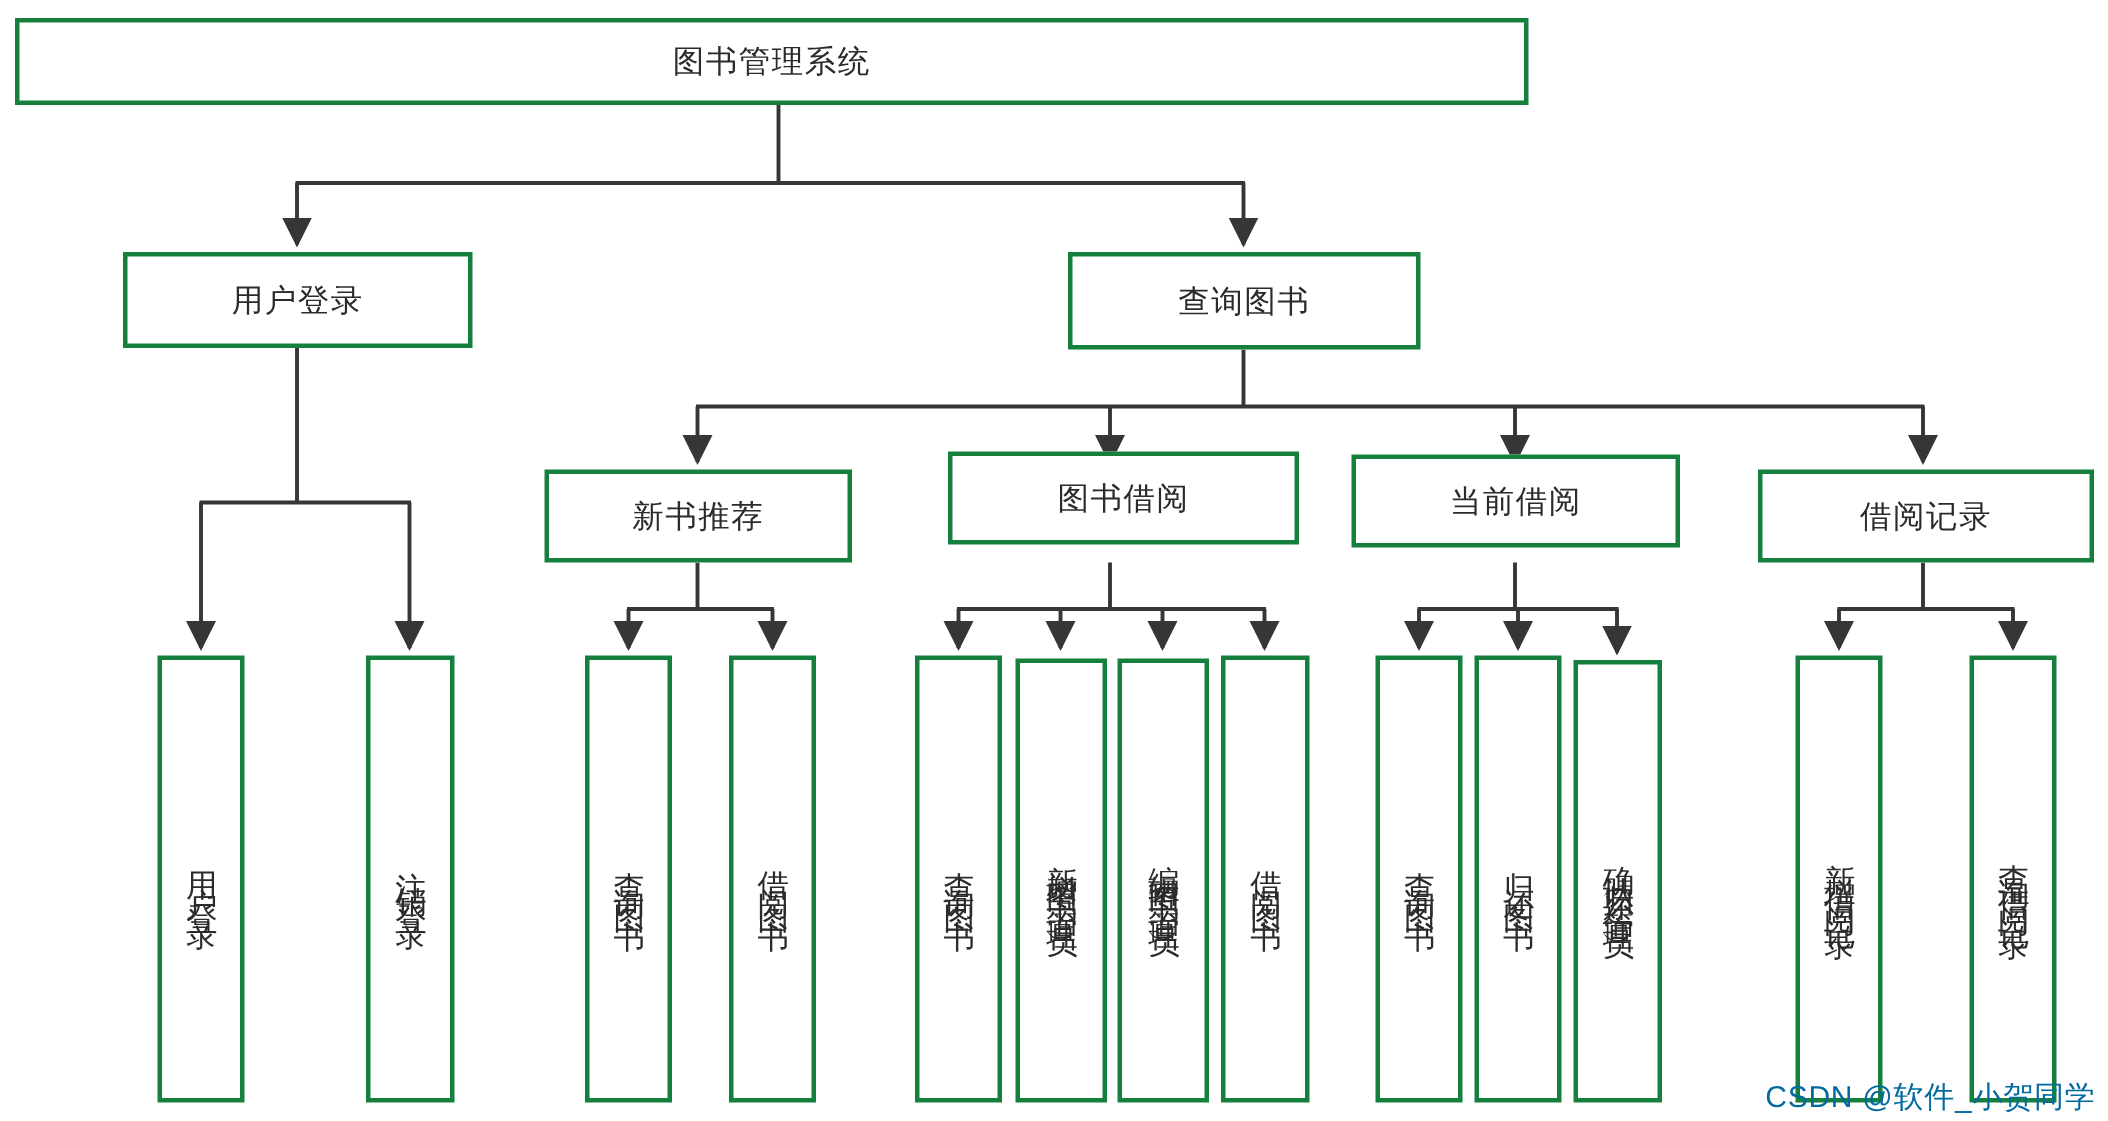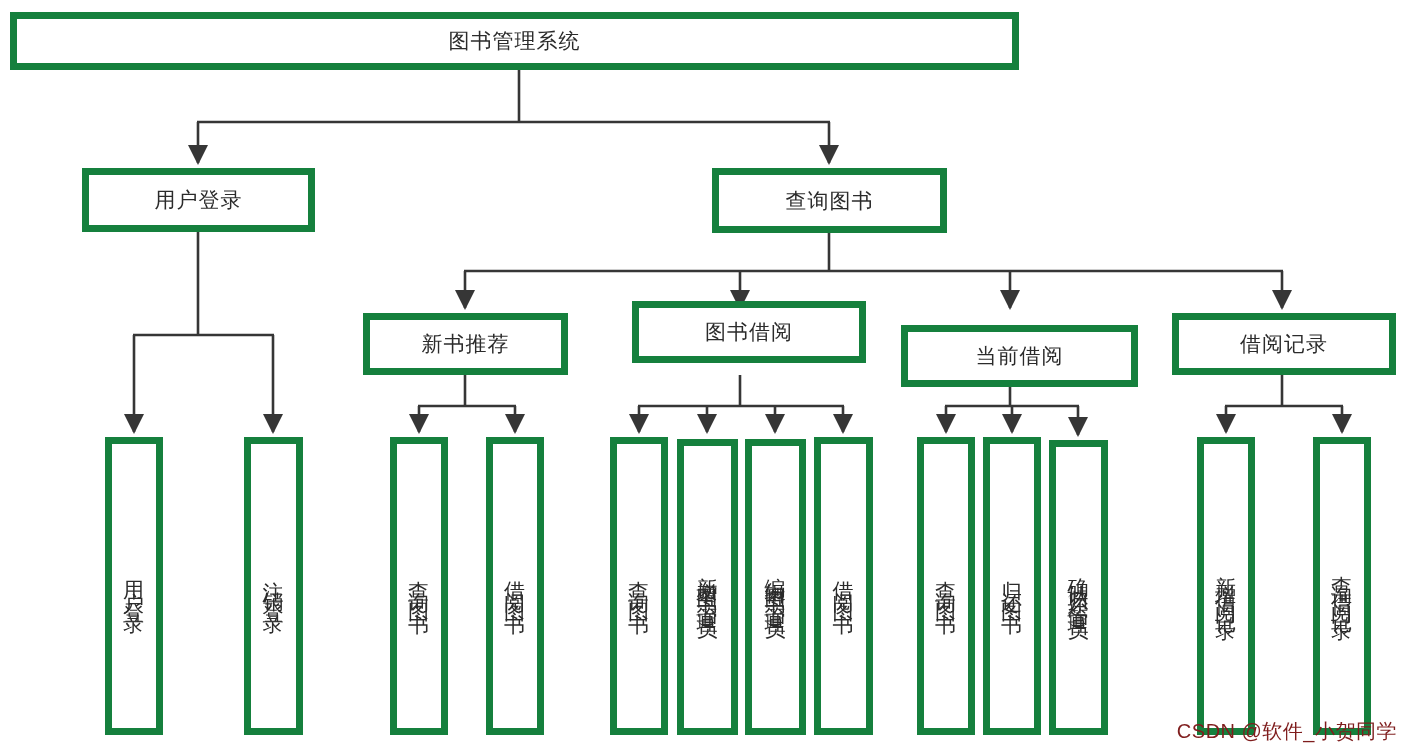--- a/index.html
+++ b/index.html
@@ -3,33 +3,33 @@
 <meta charset="utf-8">
 <style>
   html,body{margin:0;padding:0;background:#fff;}
   .canvas{
     position:relative;width:1405px;height:747px;background:#ffffff;overflow:hidden;
     font-family:"Liberation Sans",sans-serif;color:#2b2b2b;
   }
   .connectors{position:absolute;left:0;top:0;width:1405px;height:747px;z-index:1;}
   .connectors line{stroke:#363636;stroke-width:2.6;}
   .node{
-    position:absolute;z-index:2;background:#ffffff;border:7px solid #15803d;
+    position:absolute;z-index:2;background:#ffffff;border:3px solid #15803d;
     box-sizing:border-box;display:flex;align-items:center;justify-content:center;
     font-size:21px;letter-spacing:1px;
   }
   .leaf .vtext{
     writing-mode:vertical-rl;text-orientation:mixed;
     font-size:21px;letter-spacing:11px;line-height:1;white-space:nowrap;
   }
   .leaf .vtext.sp6{letter-spacing:9px;}
   .leaf .vtext.sp9{letter-spacing:6px;}
   .watermark{
     position:absolute;z-index:3;right:8px;bottom:2px;
-    font-size:20px;color:#7f1d1d;letter-spacing:0.5px;
+    font-size:20px;color:#0369a1;letter-spacing:0.5px;
   }
 </style>
 </head>
 <body>
 
 <div class="canvas">
 
   <svg class="connectors" width="1405" height="747" viewBox="0 0 1405 747" xmlns="http://www.w3.org/2000/svg">
     <defs>
       <marker id="arw" markerUnits="userSpaceOnUse" markerWidth="24" markerHeight="24" refX="18" refY="10" orient="auto">
@@ -102,21 +102,21 @@
   <div class="node" style="left:712px;top:168px;width:235px;height:65px;">
     <span>查询图书</span>
   </div>
 
   <div class="node" style="left:363px;top:313px;width:205px;height:62px;">
     <span>新书推荐</span>
   </div>
   <div class="node" style="left:632px;top:301px;width:234px;height:62px;">
     <span>图书借阅</span>
   </div>
-  <div class="node" style="left:901px;top:325px;width:237px;height:62px;text-align:right;">
+  <div class="node" style="left:901px;top:303px;width:219px;height:62px;text-align:right;">
     <span>当前借阅</span>
   </div>
   <div class="node" style="left:1172px;top:313px;width:224px;height:62px;">
     <span>借阅记录</span>
   </div>
 
   <div class="node leaf" style="left:105px;top:437px;width:58px;height:298px;">
     <span class="vtext">用户登录</span>
   </div>
   <div class="node leaf" style="left:244px;top:437px;width:59px;height:298px;">

